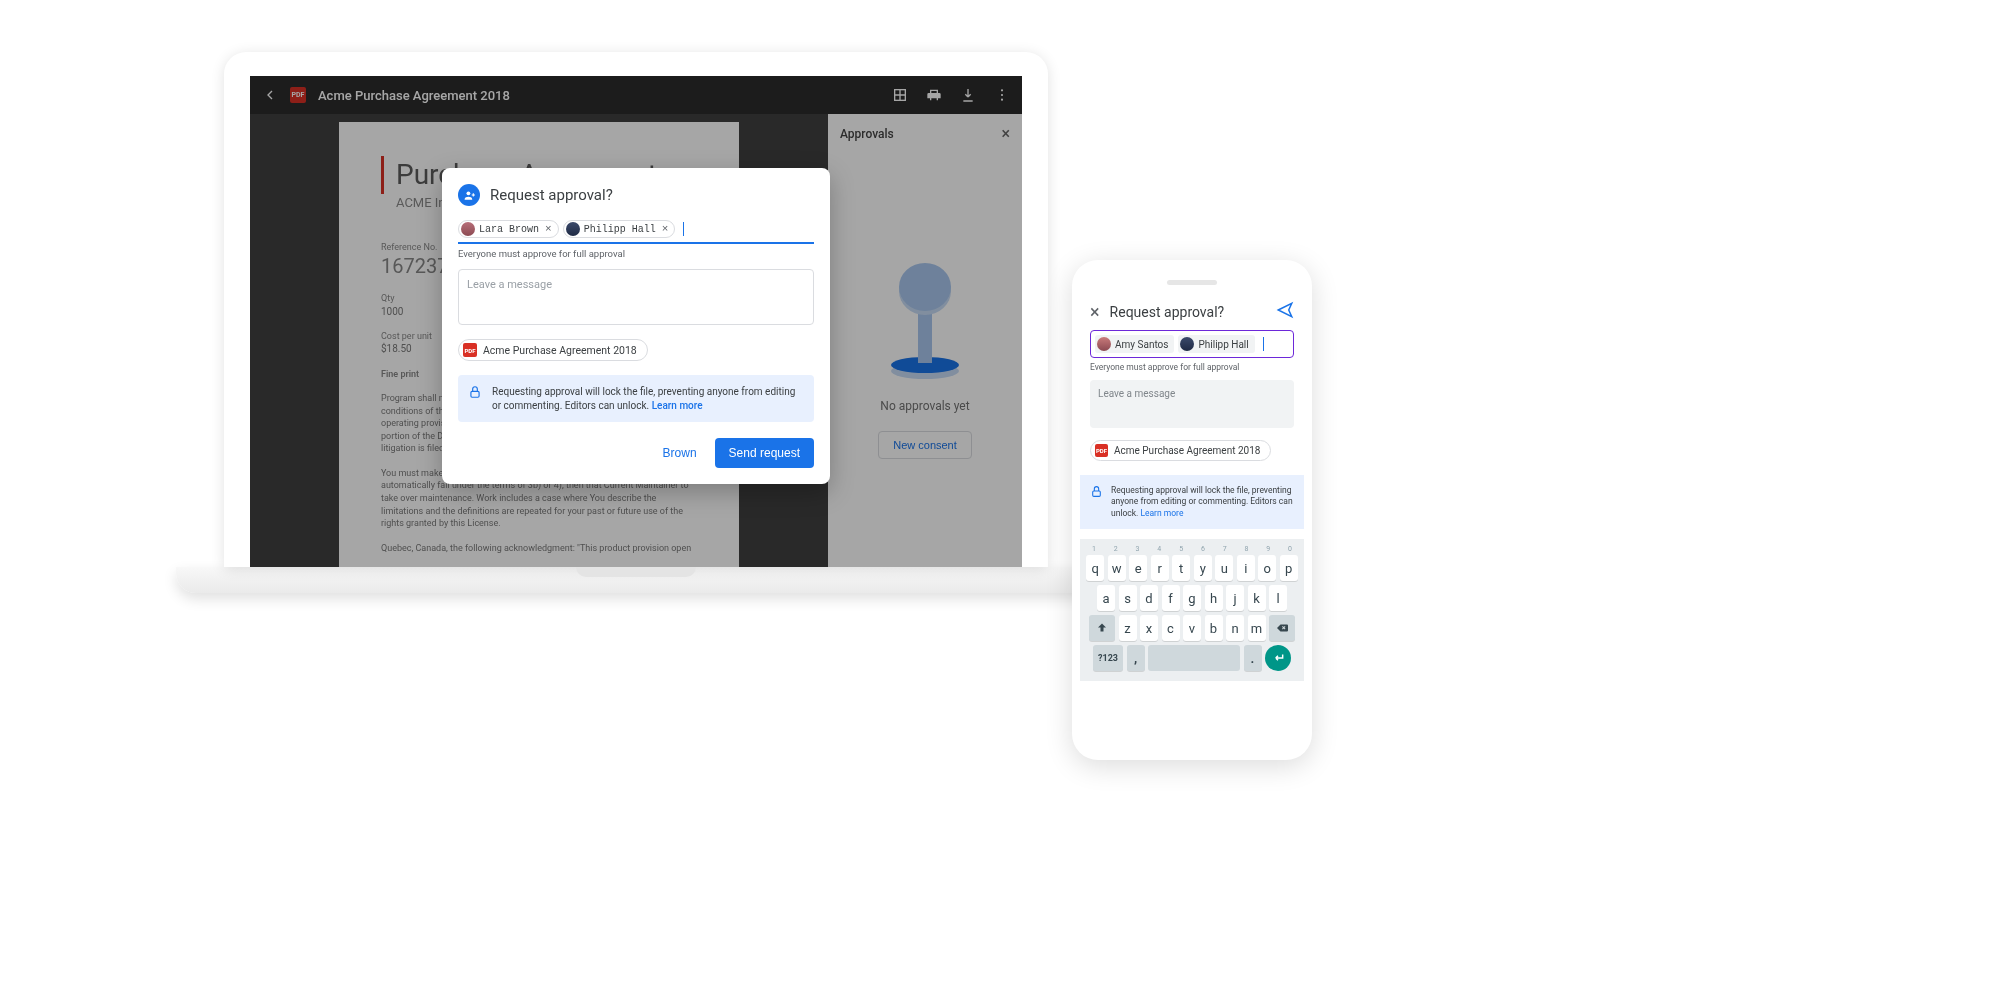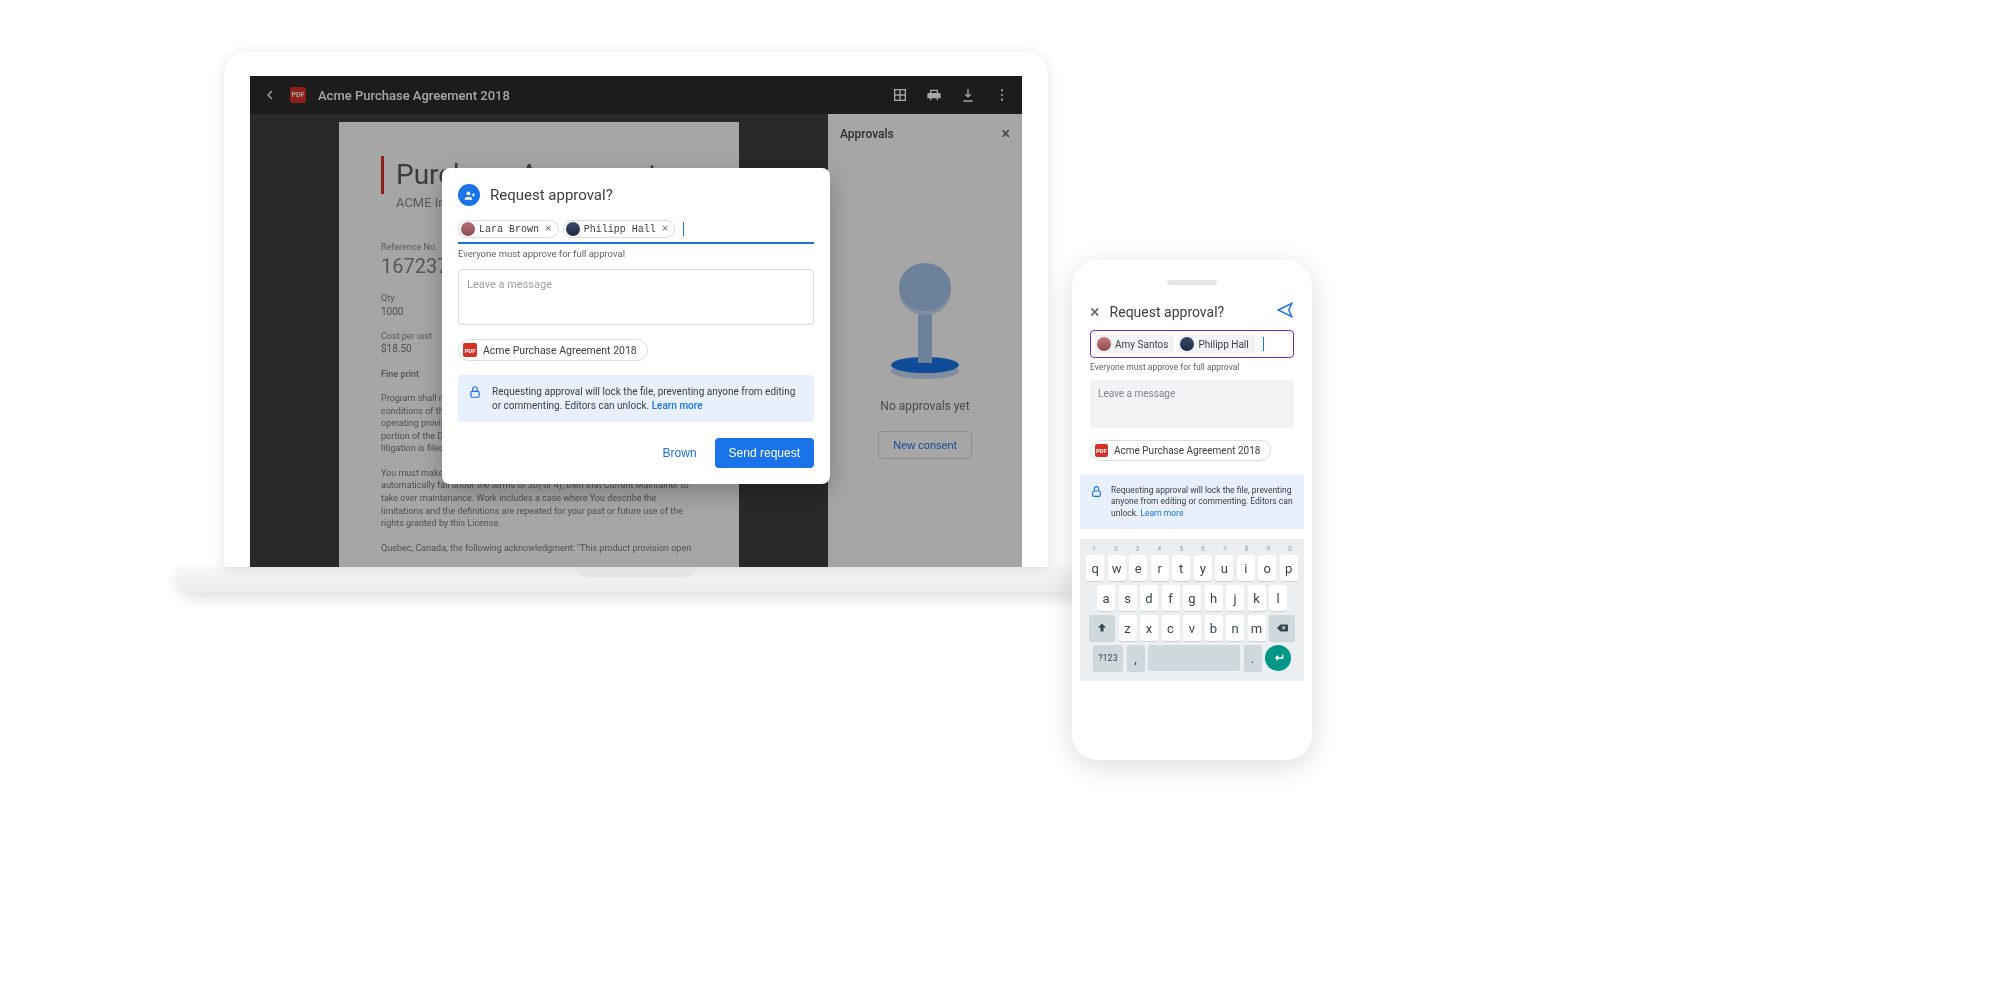--- a/index.html
+++ b/index.html
@@ -201,21 +201,21 @@
     background:#eceff1; padding:6px 4px 10px; font-size:13px; color:#37474f;
   }
   .numrow{ display:flex; justify-content:space-between; padding:0 8px 2px;
     font-size:7px; color:#90a4ae;}
   .krow{ display:flex; justify-content:center; gap:3.5px; margin-bottom:4px;}
   .key{
     background:#fff; border-radius:3px; min-width:18px; height:26px;
     display:flex; align-items:center; justify-content:center;
     box-shadow:0 1px 0 rgba(0,0,0,0.12); font-size:13px;
   }
-  .key.dark{ background:#cfd8dc;}
+  .key.dark{ background:#cfd8dc;font-weight:bold;}
   .key.wide{ min-width:26px;}
   .spacerow{ display:flex; gap:3.5px; justify-content:center; align-items:center;}
   .space{ flex:1; background:#cfd8dc; height:26px; border-radius:3px; max-width:92px;}
   .enter{
     width:26px; height:26px; border-radius:50%; background:#009688;
     display:flex; align-items:center; justify-content:center; color:#fff;
   }
 </style>
 </head>
 <body>

